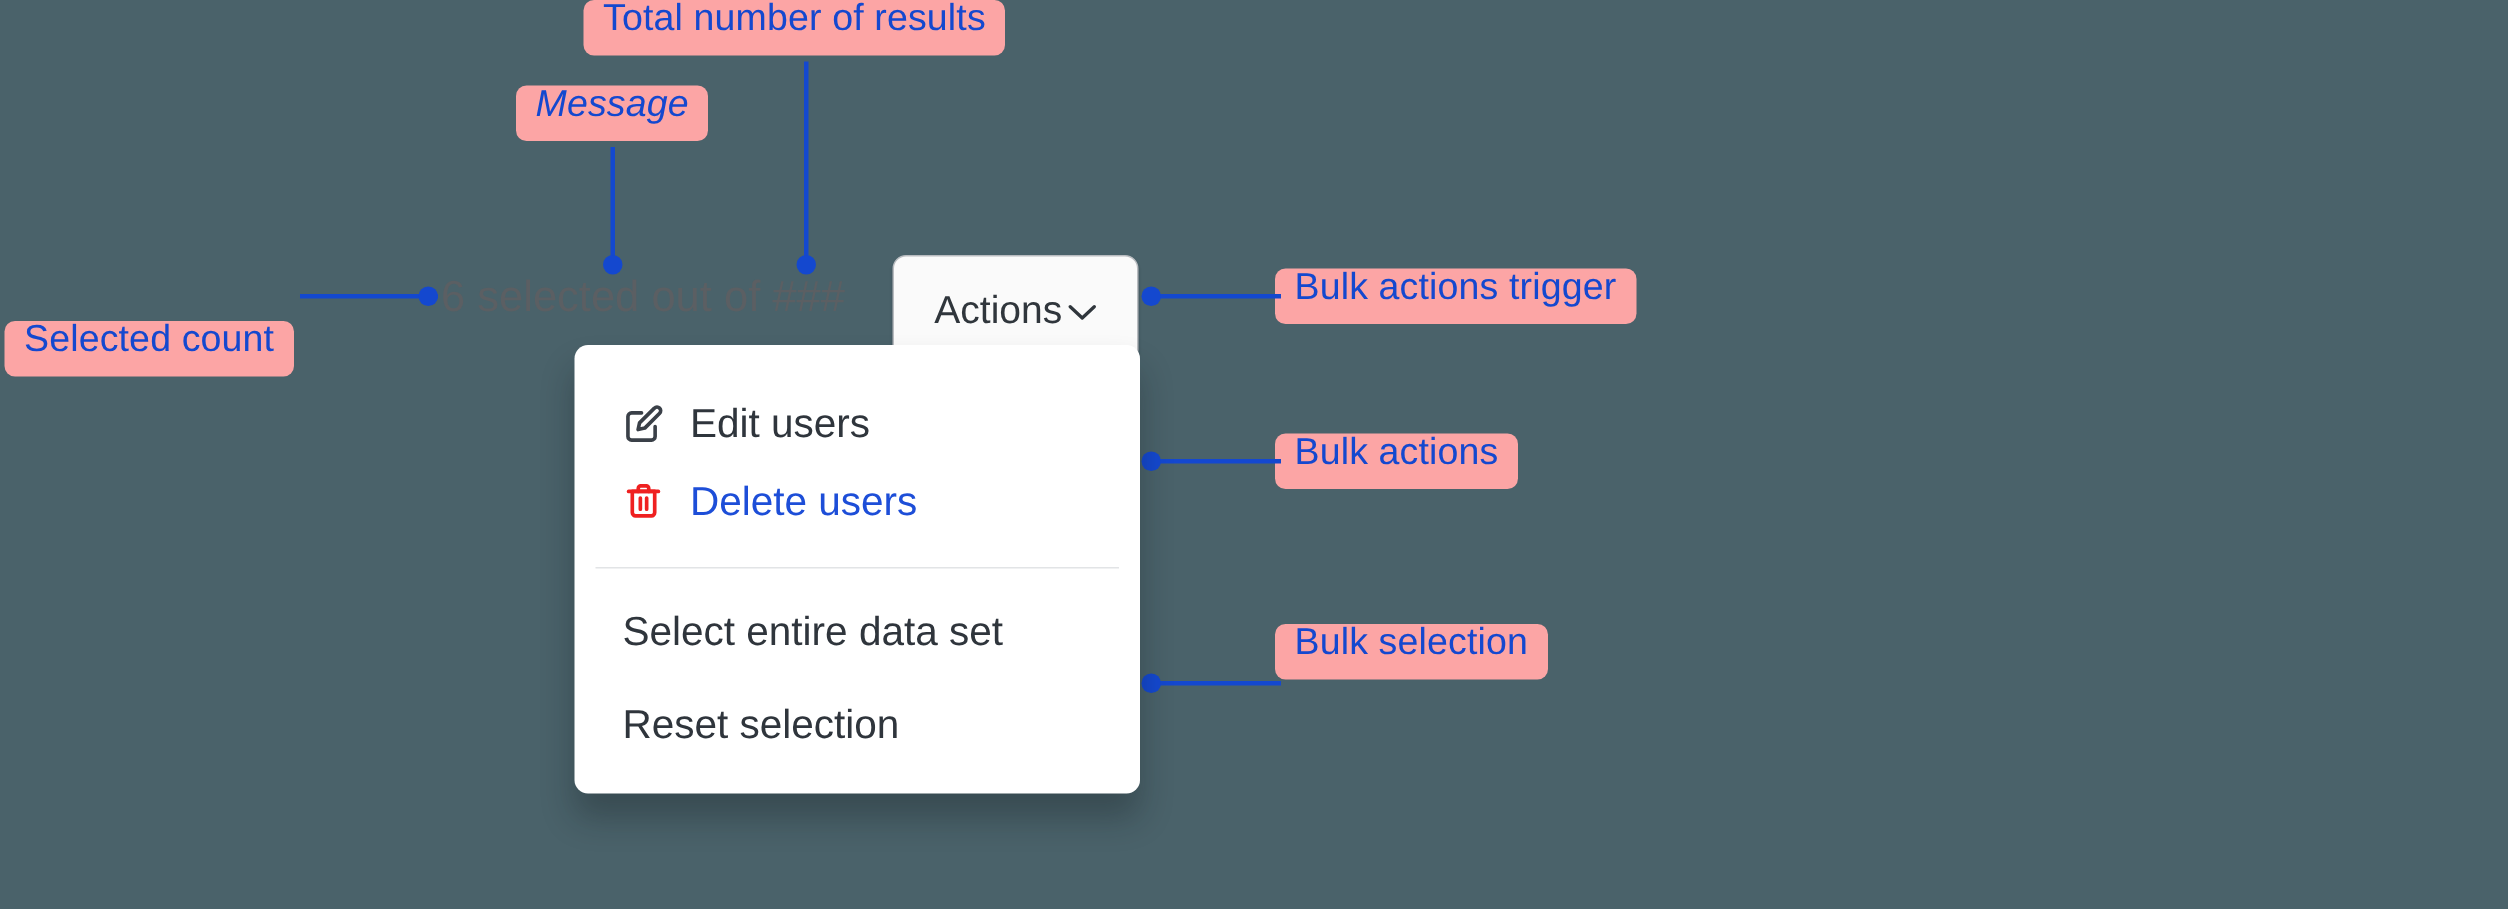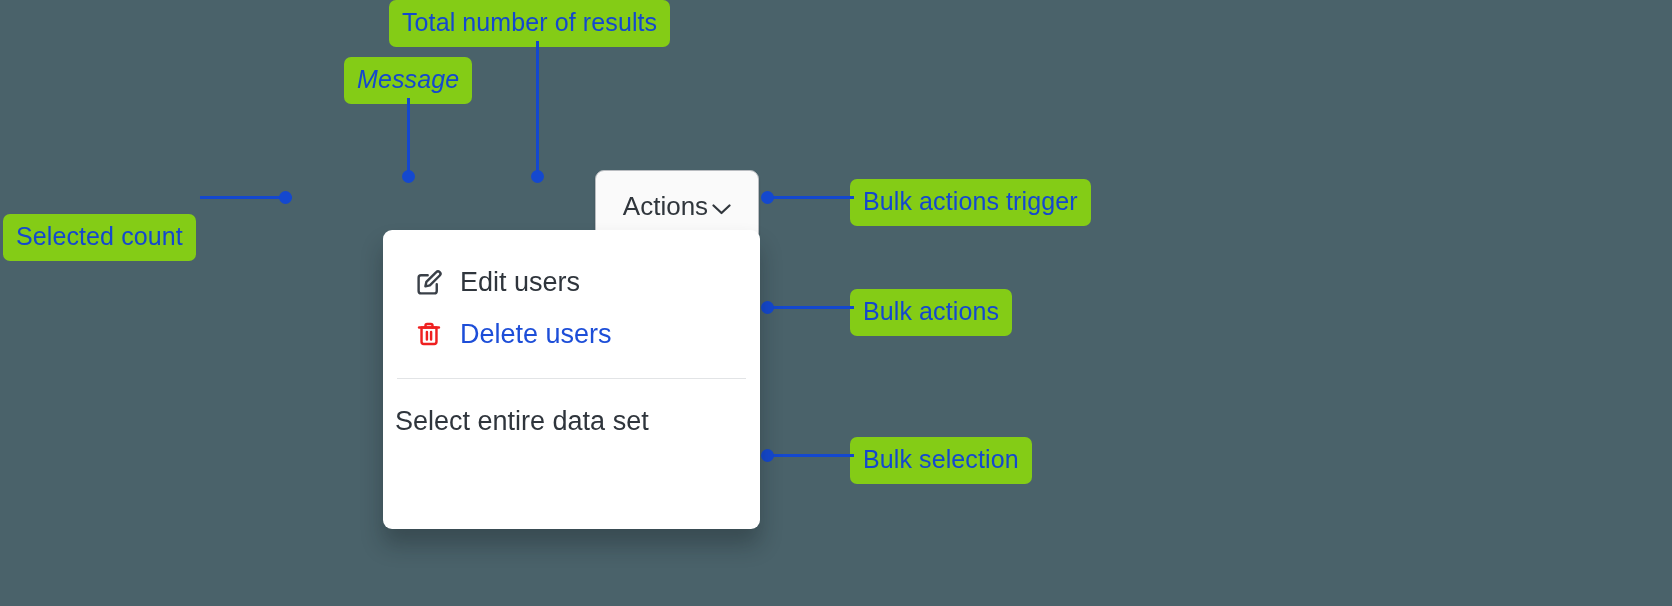--- a/index.html
+++ b/index.html
@@ -19,26 +19,26 @@
   #stage {
     position: absolute;
     inset: 0;
     width: 1672px;
     height: 606px;
   }
 
   
   .pill {
     position: absolute;
-    background: #84cc16;
+    background: #fca5a5;
     color: #1448cf;
     border-radius: 7px;
     font-size: 25px;
     line-height: 1;
-    padding: 10px 13px 12px 13px;
+    padding: 0 13px 12px 13px;
     white-space: nowrap;
     font-weight: 400;
     letter-spacing: 0.1px;
     text-align: center;
   }
 
   
   .conn-h {
     position: absolute;
     height: 3px;
@@ -129,58 +129,59 @@
     display: inline-flex;
     align-items: center;
     justify-content: center;
     flex: 0 0 30px;
   }
   .menu-sep {
     height: 1px;
     background: #e2e4e6;
     margin: 18px 14px 16px 14px;
   }
-  .menu-item.plain { padding-left: 12px; }
+  .menu-item.plain { padding-left: 32px; }
   .gap-sm { height: 10px; }
 </style>
 </head>
 <body>
 
 <div id="stage">
 
   <div class="pill" style="left:389px; top:0px;">Total number of results</div>
 
   <div class="pill" style="left:344px; top:57px;font-style:italic;">Message</div>
 
   <div class="pill" style="left:3px; top:179px;margin-top:35px;">Selected count</div>
 
   <div class="pill" style="left:850px; top:289px;">Bulk actions</div>
 
   <div class="pill" style="left:850px; top:179px;">Bulk actions trigger</div>
 
-  <div class="pill" style="left:850px; top:437px;">Bulk selection</div>
+  <div class="pill" style="left:850px; top:416px;">Bulk selection</div>
 
   <div class="conn-v" style="left:536px; top:41px; height:135px;"></div>
   <div class="dot" style="left:531px; top:170px;"></div>
 
   <div class="conn-v" style="left:407px; top:98px; height:78px;"></div>
   <div class="dot" style="left:402px; top:170px;"></div>
 
   <div class="conn-h" style="left:200px; top:196px; width:92px;"></div>
   <div class="dot" style="left:279px; top:191px;"></div>
 
   <div class="conn-h" style="left:766px; top:196px; width:88px;"></div>
   <div class="dot" style="left:761px; top:191px;"></div>
 
   <div class="conn-h" style="left:766px; top:306px; width:88px;"></div>
   <div class="dot" style="left:761px; top:301px;"></div>
 
   <div class="conn-h" style="left:766px; top:454px; width:88px;"></div>
   <div class="dot" style="left:761px; top:449px;"></div>
 
+  <div class="sel-message">6 selected out of ###</div>
 
   <div class="actions-btn">
     <span class="label">Actions</span>
     <span class="chev">
       <svg viewBox="0 0 19 11" width="19" height="11" aria-hidden="true">
         <path d="M1.5 1.5 L9.5 9 L17.5 1.5" fill="none" stroke="#30363c" stroke-width="2.2" stroke-linecap="round" stroke-linejoin="round"></path>
       </svg>
     </span>
   </div>
 
@@ -209,16 +210,19 @@
     </div>
 
     <div class="menu-sep"></div>
 
     <div class="menu-item plain">
       <span class="mi-label">Select entire data set</span>
     </div>
 
     <div class="gap-sm"></div>
 
+    <div class="menu-item plain">
+      <span class="mi-label">Reset selection</span>
+    </div>
 
   </div>
 
 </div>
 
 </body></html>

